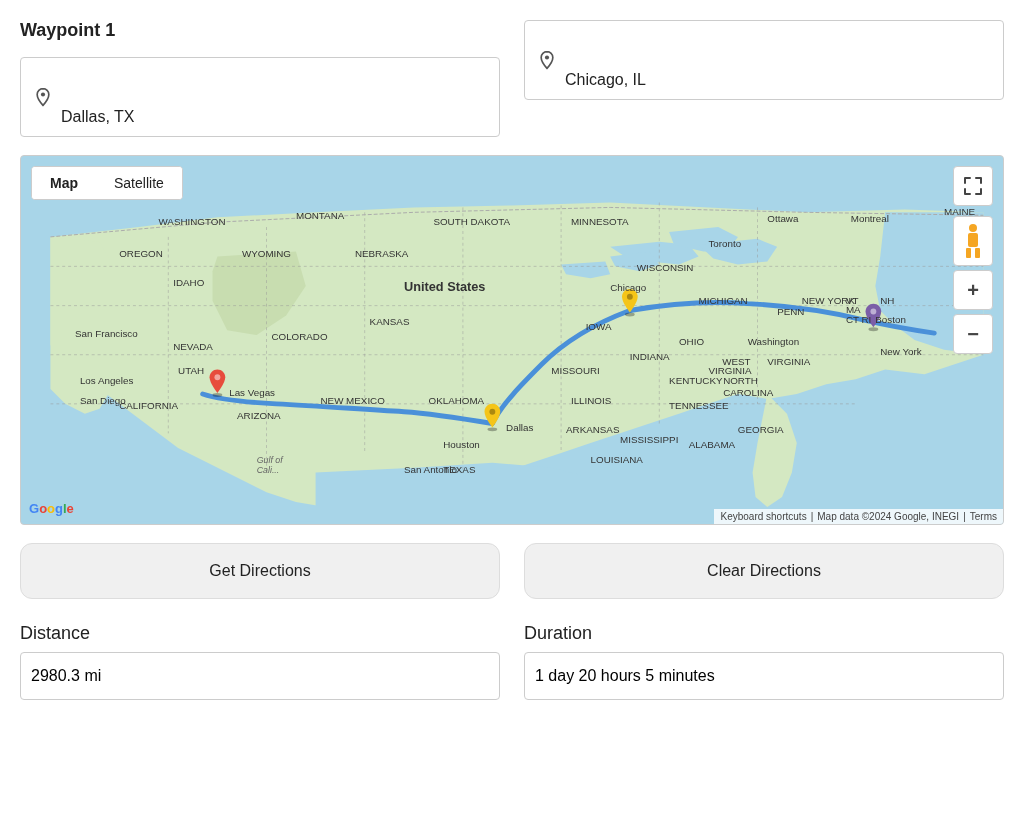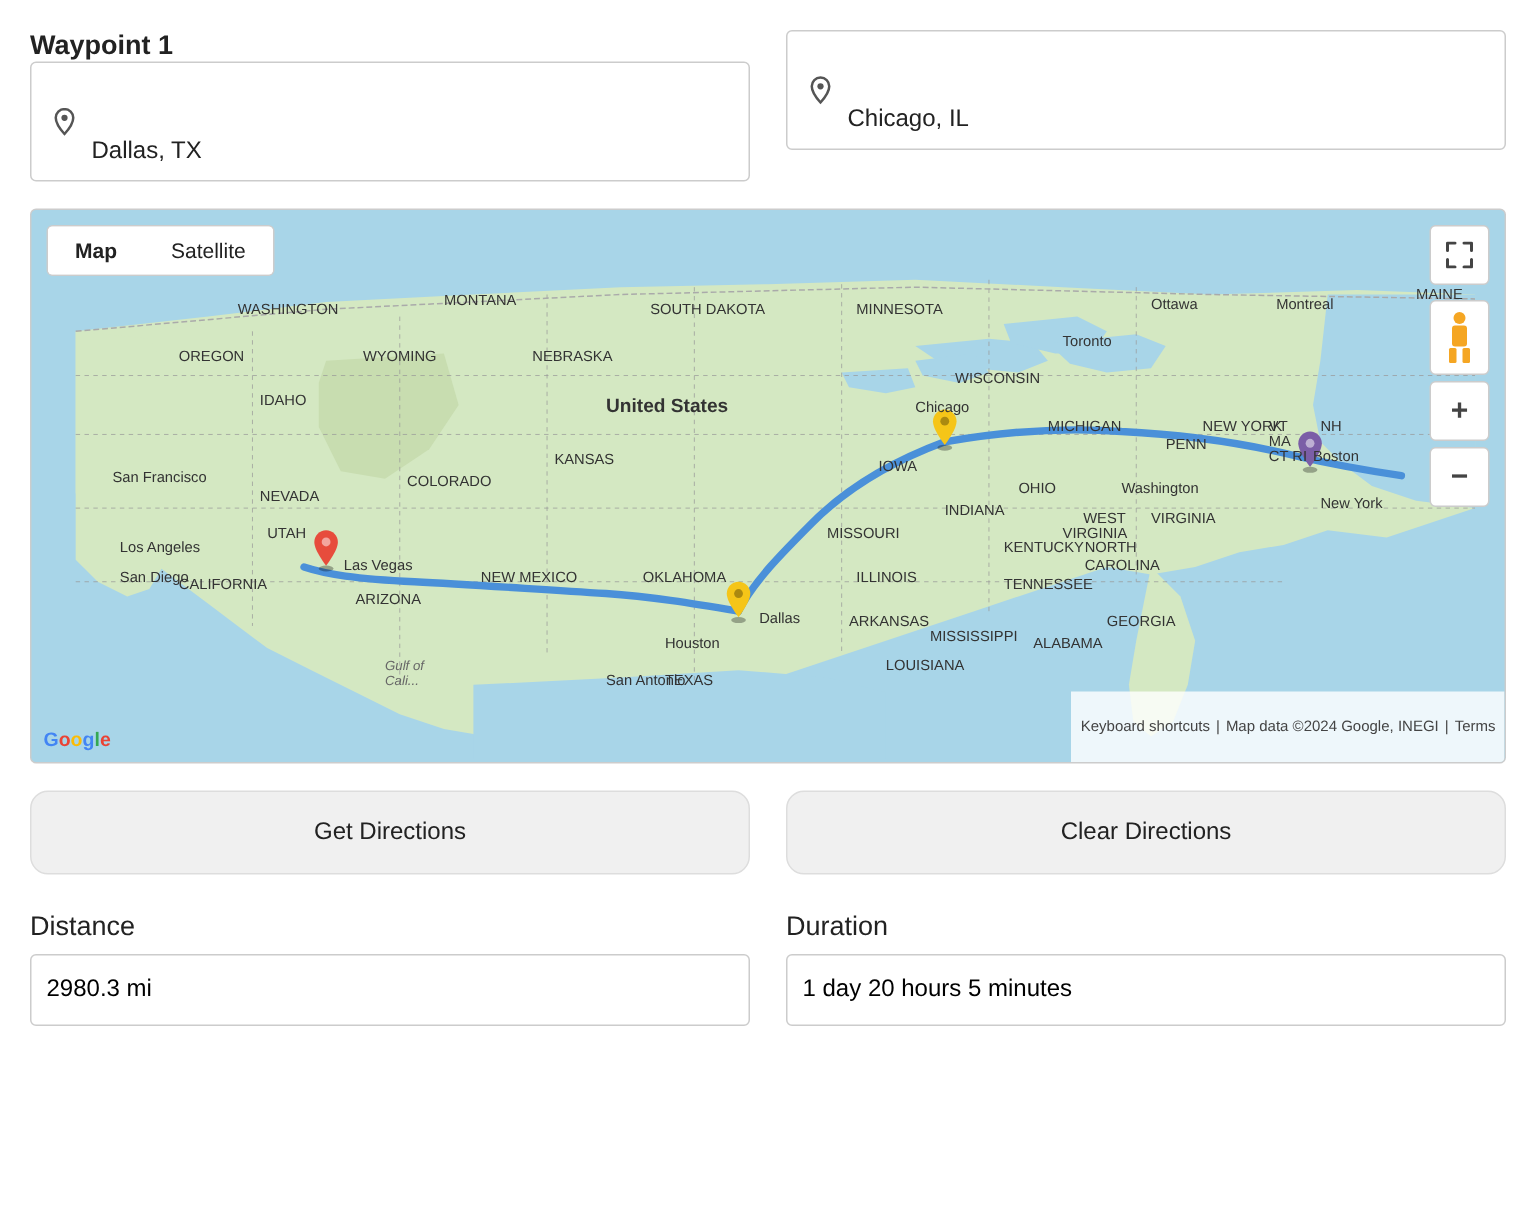--- a/index.html
+++ b/index.html
@@ -18,21 +18,21 @@
       display: flex;
       gap: 24px;
       margin-bottom: 18px;
     }
     .waypoint-group {
       flex: 1;
     }
     .waypoint-label {
       font-size: 18px;
       font-weight: bold;
-      margin-bottom: 0;
+      margin-bottom: 16px;
     }
     .waypoint-input-wrapper {
       display: flex;
       align-items: center;
       border: 1px solid #ccc;
       border-radius: 4px;
       padding: 10px 12px;
       background: #fff;
     }
     .location-icon {
@@ -137,21 +137,21 @@
       font-weight: bold;
       color: #444;
     }
     .map-attribution {
       position: absolute;
       bottom: 0;
       right: 0;
       background: rgba(255,255,255,0.8);
       font-size: 10px;
       color: #444;
-      padding: 18px 6px;
+      padding: 2px 6px;
       display: flex;
       align-items: center;
       gap: 4px;
     }
     .google-logo {
       position: absolute;
       bottom: 8px;
       left: 8px;
       font-size: 13px;
       font-weight: bold;

